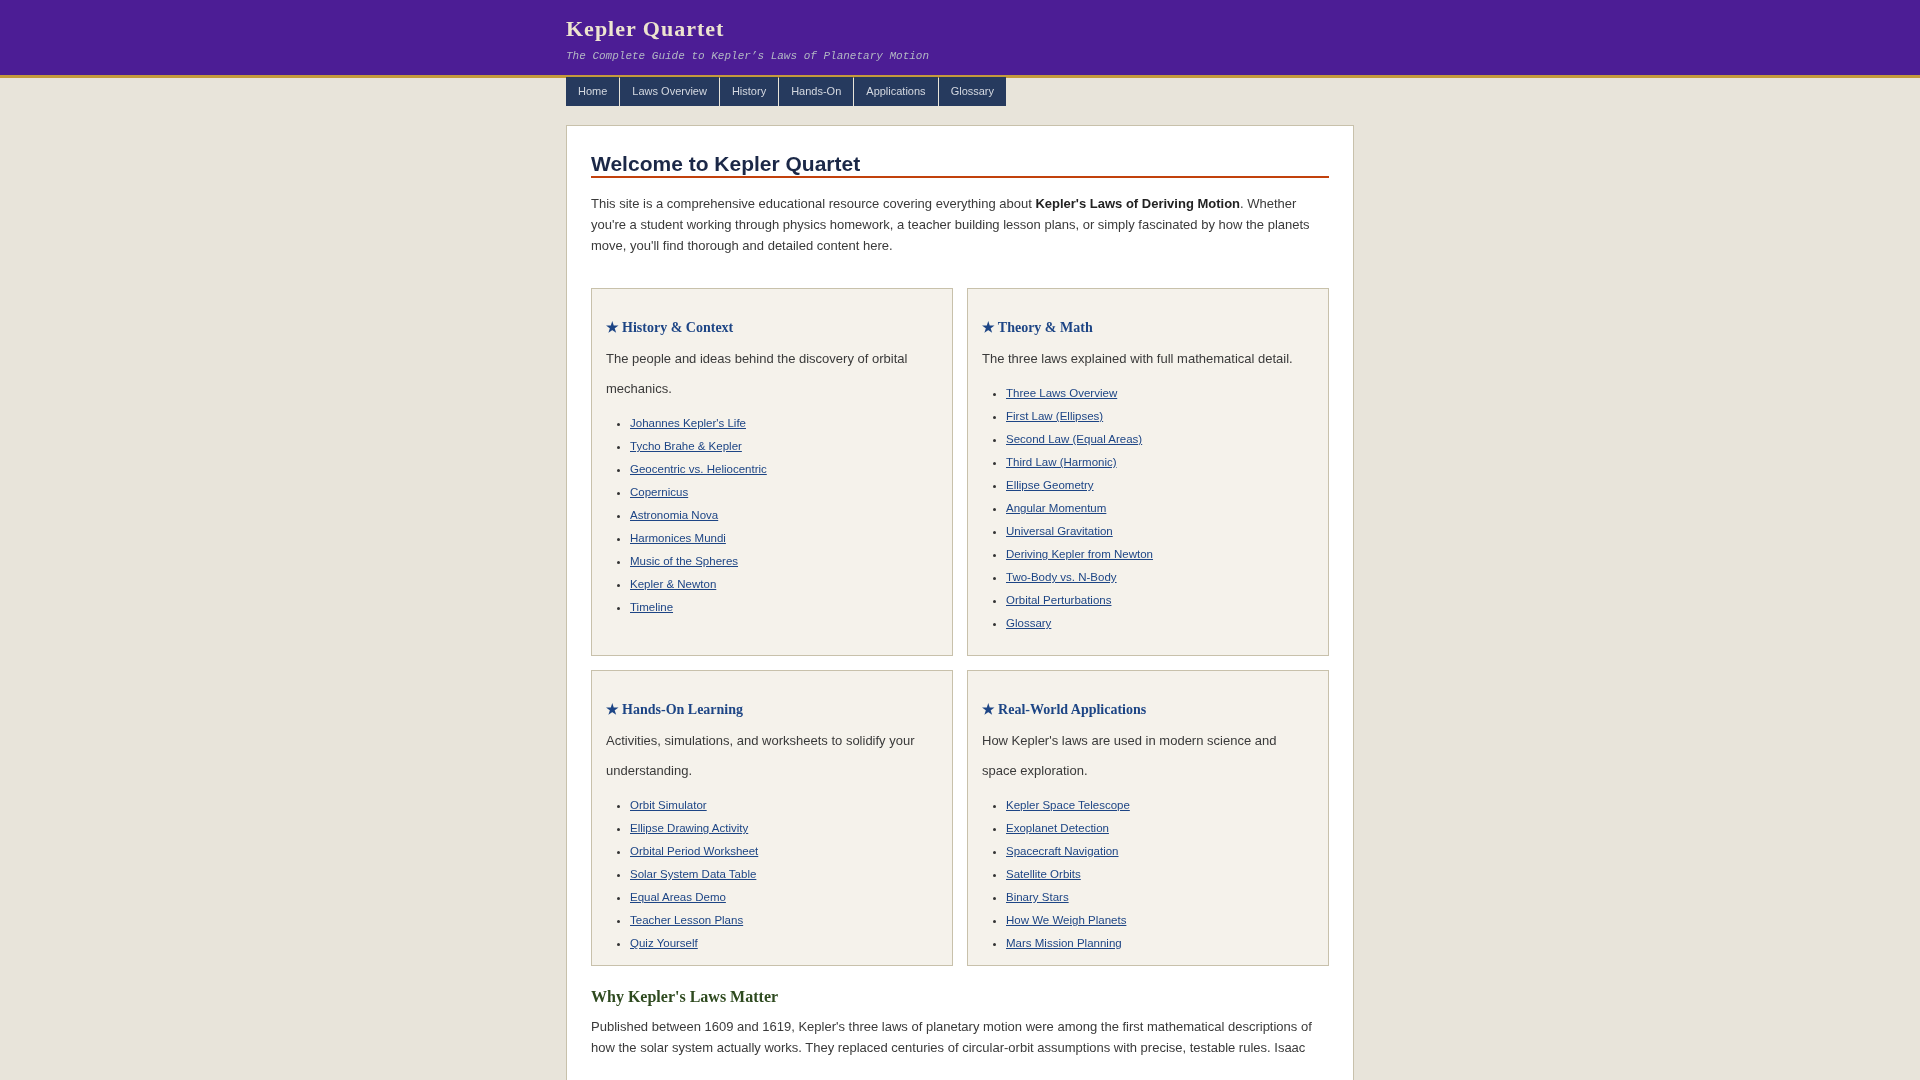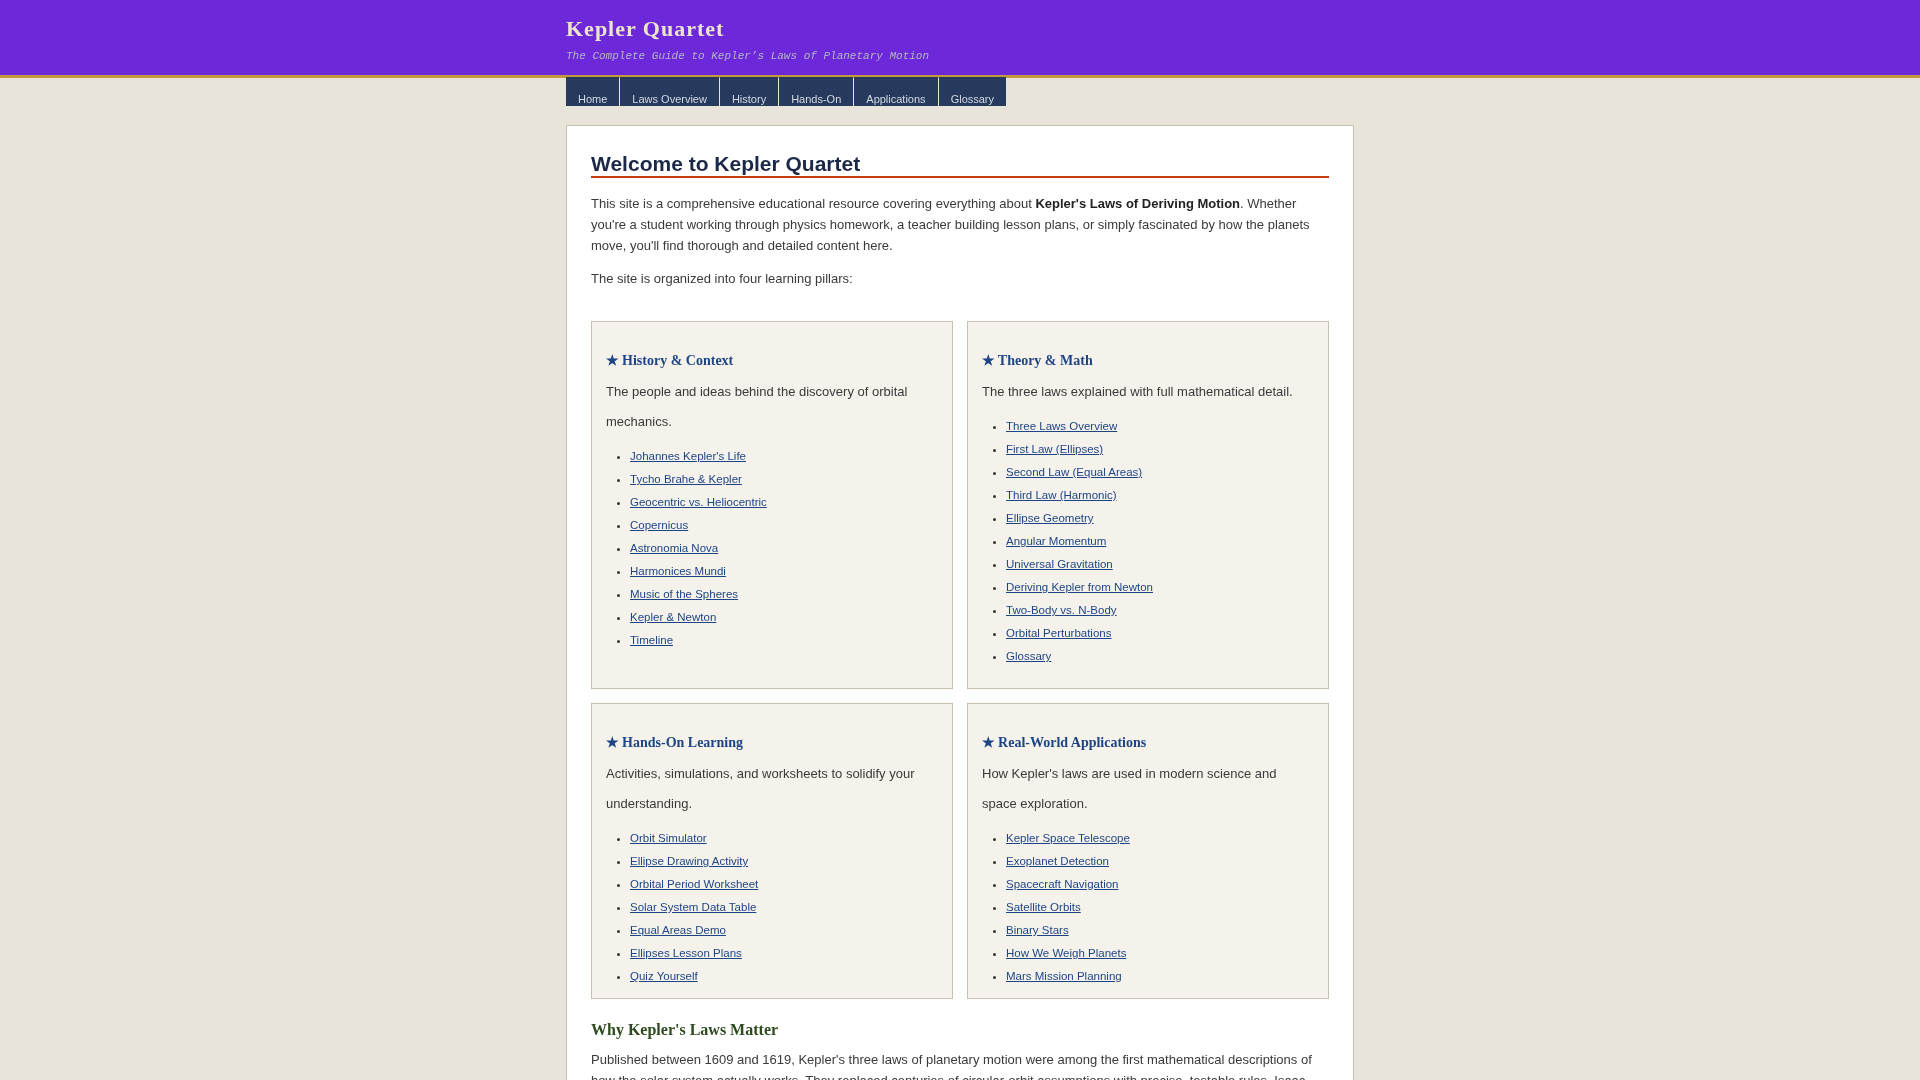--- a/index.html
+++ b/index.html
@@ -3,21 +3,21 @@
   <meta charset="utf-8">
   <style>
     * { box-sizing: border-box; margin: 0; padding: 0; }
     html, body { width: 1920px; height: 1080px; overflow: hidden; }
     body {
       background: #e8e4da;
       font-family: "Liberation Sans", sans-serif;
       color: #333;
     }
     .header {
-      background: #6d28d9;
+      background: #4c1d95;
       height: 78px;
       border-bottom: 3px solid #c49a3c;
       position: relative;
     }
     .header-inner {
       position: absolute;
       left: 566px;
       top: 0;
       width: 788px;
     }
@@ -48,21 +48,21 @@
       left: 0;
       display: flex;
       height: 29px;
     }
     .nav-item {
       background: #263a5e;
       color: #d4d8e0;
       font-size: 11px;
       height: 29px;
       line-height: 29px;
-      padding: 8px 12px;
+      padding: 0 12px;
       margin-right: 1px;
       white-space: nowrap;
       cursor: pointer;
       text-decoration: none;
       display: block;
     }
     .content {
       position: absolute;
       left: 566px;
       top: 125px;
@@ -159,21 +159,20 @@
       <a class="nav-item">Glossary</a>
     </nav>
   </div>
 </div>
 
 <main class="content">
   <h1 class="page-title">Welcome to Kepler Quartet</h1>
 
   <p class="intro"><span>This site is a comprehensive educational resource covering everything about </span><strong>Kepler's Laws of Deriving Motion</strong><span>. Whether you're a student working through physics homework, a teacher building lesson plans, or simply fascinated by how the planets move, you'll find thorough and detailed content here.</span></p>
 
-  <p class="intro">The site is organized into four learning pillars:</p>
 
   <div class="grid">
 
     <section class="pillar tall">
       <h3 class="pillar-title"><span>★</span> <span>History &amp; Context</span></h3>
       <p class="pillar-desc">The people and ideas behind the discovery of orbital mechanics.</p>
       <ul class="pillar-list">
         <li><a>Johannes Kepler's Life</a></li>
         <li><a>Tycho Brahe &amp; Kepler</a></li>
         <li><a>Geocentric vs. Heliocentric</a></li>
@@ -206,21 +205,21 @@
 
     <section class="pillar short">
       <h3 class="pillar-title"><span>★</span> <span>Hands-On Learning</span></h3>
       <p class="pillar-desc">Activities, simulations, and worksheets to solidify your understanding.</p>
       <ul class="pillar-list">
         <li><a>Orbit Simulator</a></li>
         <li><a>Ellipse Drawing Activity</a></li>
         <li><a>Orbital Period Worksheet</a></li>
         <li><a>Solar System Data Table</a></li>
         <li><a>Equal Areas Demo</a></li>
-        <li><a>Ellipses Lesson Plans</a></li>
+        <li><a>Teacher Lesson Plans</a></li>
         <li><a>Quiz Yourself</a></li>
       </ul>
     </section>
 
     <section class="pillar short">
       <h3 class="pillar-title"><span>★</span> <span>Real-World Applications</span></h3>
       <p class="pillar-desc">How Kepler's laws are used in modern science and space exploration.</p>
       <ul class="pillar-list">
         <li><a>Kepler Space Telescope</a></li>
         <li><a>Exoplanet Detection</a></li>

